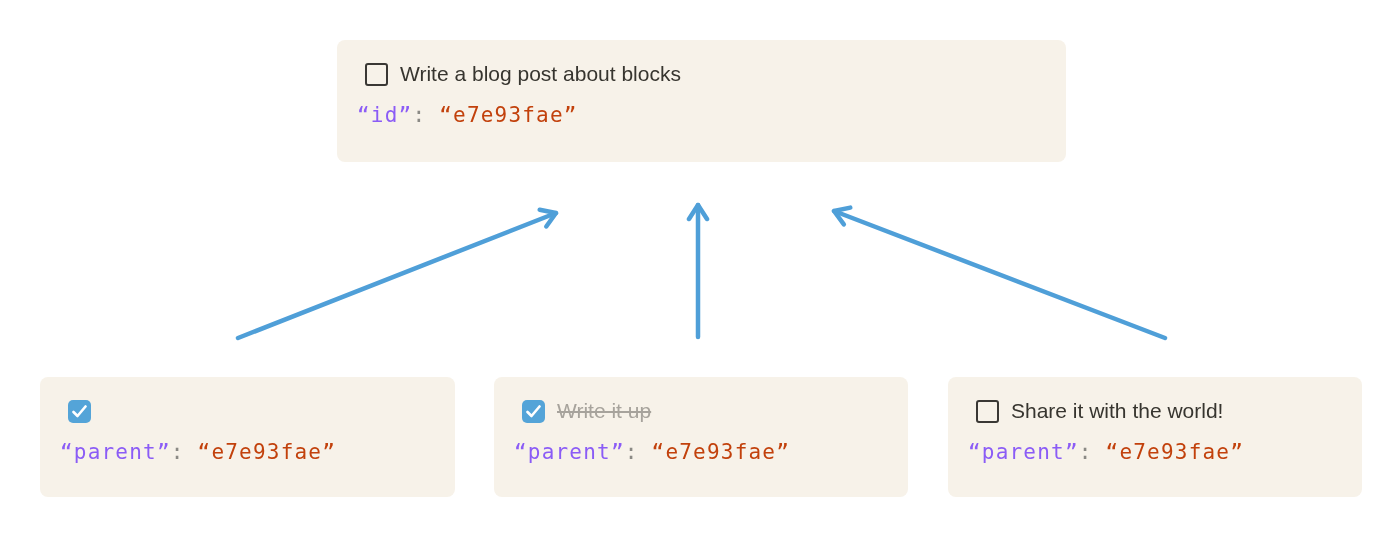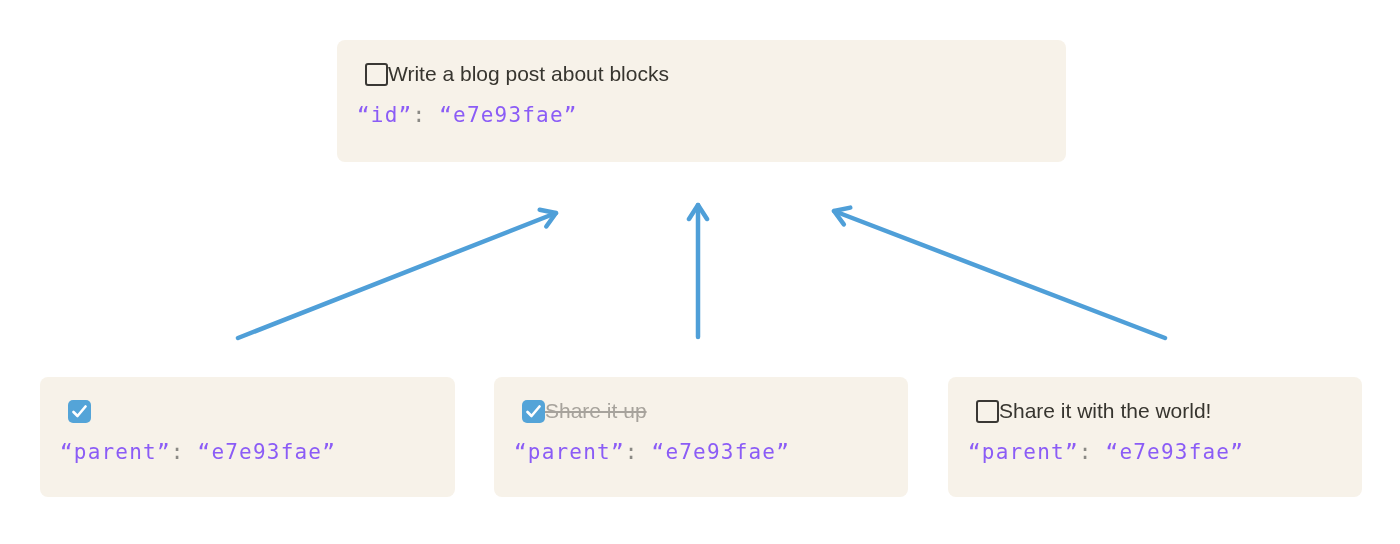--- a/index.html
+++ b/index.html
@@ -33,20 +33,21 @@
     width: 729px;
     height: 122px;
   }
   .card-child-1 { left: 40px;  top: 377px; width: 415px; height: 120px; }
   .card-child-2 { left: 494px; top: 377px; width: 414px; height: 120px; }
   .card-child-3 { left: 948px; top: 377px; width: 414px; height: 120px; }
 
   .task-row {
     display: flex;
     align-items: center;
+    gap: 12px;
     height: 26px;
     margin-left: 8px;
   }
   .checkbox {
     width: 23px;
     height: 23px;
     box-sizing: border-box;
     border: 2px solid #3a3834;
     border-radius: 3px;
     background: transparent;
@@ -78,21 +79,21 @@
   }
   .code-row {
     margin-top: 16px;
     font-family: "DejaVu Sans Mono", monospace;
     font-size: 21px;
     letter-spacing: 1.2px;
     white-space: nowrap;
   }
   .code-key   { color: #8b5cf6; }
   .code-colon { color: #8b8a85; margin-right: 13px; }
-  .code-value { color: #8b5cf6; }
+  .code-value { color: #c2410c; }
 </style>
 </head>
 <body>
 
 <svg class="arrows-layer" width="1400" height="544" viewBox="0 0 1400 544">
   <defs>
     <marker id="ah" viewBox="0 0 24 24" markerWidth="24" markerHeight="24" refX="19" refY="12" orient="auto" markerUnits="userSpaceOnUse">
       <path d="M5 3 L19 12 L5 21" fill="none" stroke="#4f9fd8" stroke-width="4.5" stroke-linecap="round" stroke-linejoin="round"></path>
     </marker>
   </defs>
@@ -122,21 +123,21 @@
   <div class="code-row"><span class="code-key">“parent”</span><span class="code-colon">:</span><span class="code-value">“e7e93fae”</span></div>
 </div>
 
 <div class="card card-child-2" data-done="true">
   <div class="task-row">
     <span class="checkbox" data-checked="true">
       <svg class="check" width="15" height="13" viewBox="0 0 15 13">
         <polyline points="1.5,7 5.5,11 13.5,1.5" fill="none" stroke="#ffffff" stroke-width="2.6" stroke-linecap="round" stroke-linejoin="round"></polyline>
       </svg>
     </span>
-    <span class="task-title">Share it up</span>
+    <span class="task-title">Write it up</span>
   </div>
   <div class="code-row"><span class="code-key">“parent”</span><span class="code-colon">:</span><span class="code-value">“e7e93fae”</span></div>
 </div>
 
 <div class="card card-child-3" data-done="false">
   <div class="task-row">
     <span class="checkbox" data-checked="false">
       
     </span>
     <span class="task-title">Share it with the world!</span>

